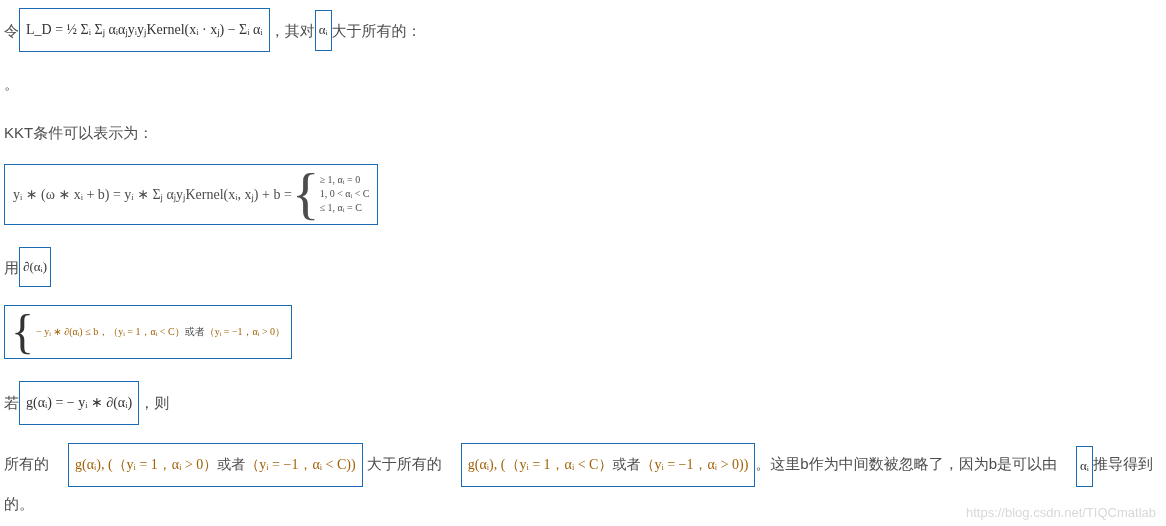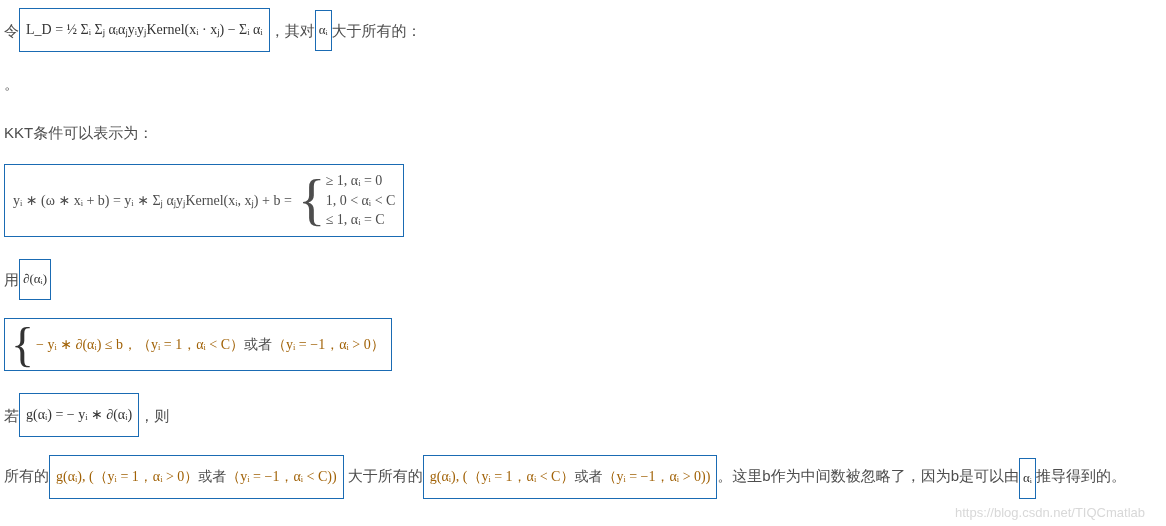--- a/index.html
+++ b/index.html
@@ -3,30 +3,30 @@
   <meta charset="utf-8">
   <style>
     * { margin: 0; padding: 0; box-sizing: border-box; }
     body { width: 1166px; height: 526px; background: #fff; font-family: Arial, "Microsoft YaHei", sans-serif; font-size: 15px; color: #4d4d4d; position: relative; padding: 8px 4px; }
     .line { margin-bottom: 18px; line-height: 1.8; display: flex; align-items: center; flex-wrap: wrap; }
     .line.wide { margin-bottom: 22px; }
     .formula-box { border: 1px solid #1a6bb3; display: inline-block; padding: 12px 6px; font-family: "Cambria Math", "STIXGeneral", serif; color: #333; font-size: 14px; line-height: 1.3; vertical-align: middle; }
     .formula-box.sm { padding: 11px 3px; font-size: 13px; }
     .formula-inline { font-family: "Cambria Math", "STIXGeneral", serif; color: #a16207; }
     .cn { color: #4d4d4d; }
-    .watermark { position: absolute; bottom: 6px; right: 21px; color: #d8d8d8; font-size: 13px; text-align: right; }
+    .watermark { position: absolute; bottom: 6px; right: 10px; color: #d8d8d8; font-size: 13px; text-align: right; }
     .row-inner { display: flex; align-items: center; }
     .brace-l { font-size: 48px; font-family: "Cambria Math", serif; line-height: 0.9; align-self: stretch; display: flex; align-items: center; margin-right: 2px; }
-    .stack { display: flex; flex-direction: column; font-family: "Cambria Math", serif; font-size: 14px; line-height: 1.4; }
+    .stack { display: flex; flex-direction: column; font-family: "Cambria Math", serif; font-size: 10px; line-height: 1.4; }
     .kkt-box { border: 1px solid #1a6bb3; display: inline-flex; align-items: center; padding: 6px 8px; font-family: "Cambria Math", serif; font-size: 14px; }
-    .kkt-box .lhs { margin-right: 6px; }
+    .kkt-box .lhs { }
     .kkt-box .brace { font-size: 58px; line-height: 0.8; }
     .p-line .formula-box { vertical-align: middle; }
     .final-line { display: block; line-height: 2.3; }
-    .final-line .formula-box { vertical-align: middle; }
+    .final-line .formula-box { vertical-align: middle; margin-left: 19px; }
     .final-line .formula-box.sm { vertical-align: -1px; }
     .txt { }
   </style>
 </head>
 <body>
 
 <div class="line p-line">
   <span class="cn txt">令</span>
   <span class="formula-box">L_D = ½ Σᵢ Σⱼ αᵢαⱼyᵢyⱼKernel(xᵢ · xⱼ) − Σᵢ αᵢ</span>
   <span class="cn txt">，其对</span>

